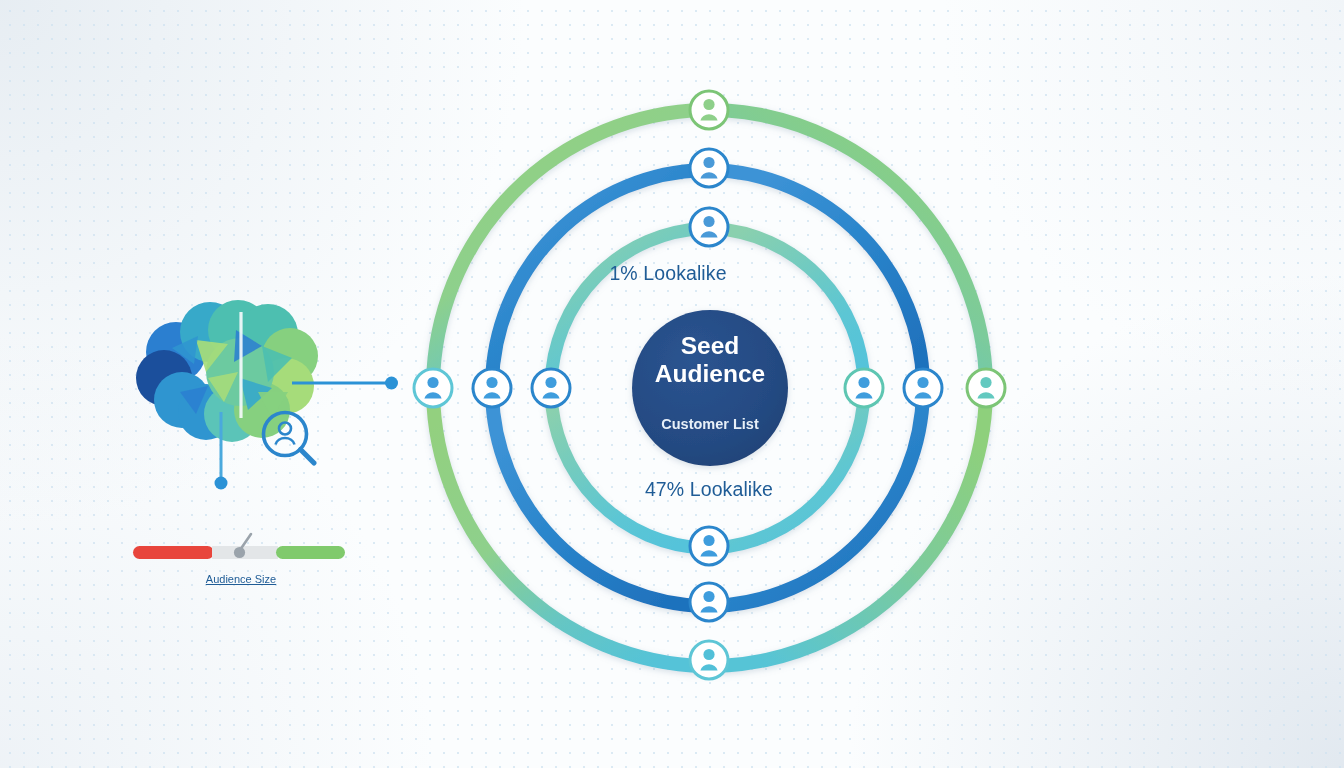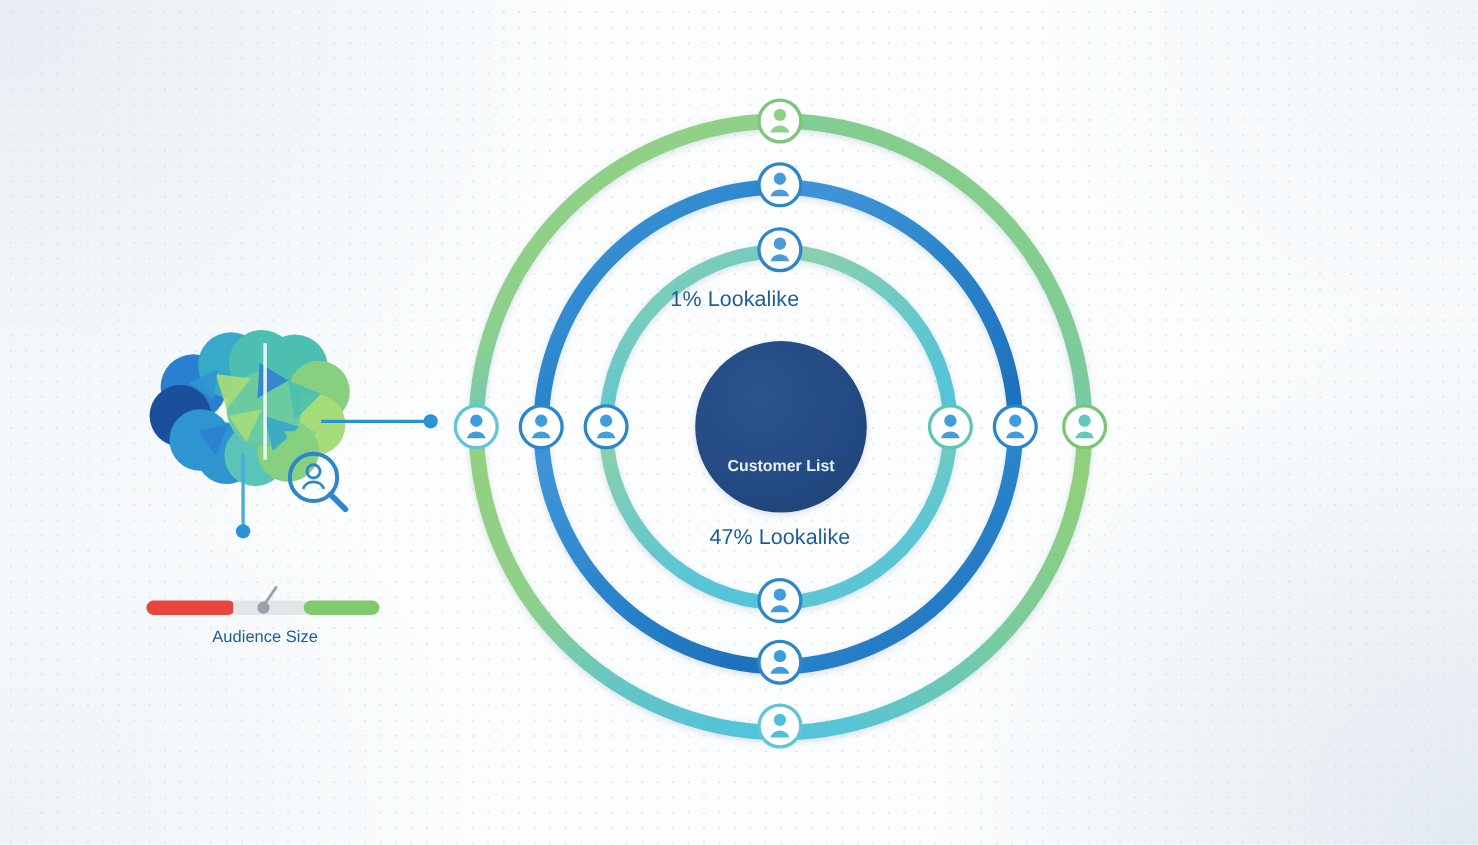--- a/index.html
+++ b/index.html
@@ -64,22 +64,23 @@
     font-size: 14.5px;
     font-weight: 700;
     white-space: nowrap;
   }
   .slider-label {
     position: absolute;
     left: 241px;
     top: 579px;
     transform: translate(-50%, -50%);
     color: #1f5c96;
-    font-size: 15px;
-    white-space: nowrap;
+    font-size: 11px;
+    white-space: nowrap;
+    text-decoration: underline;
   }
 </style>
 </head>
 <body>
 
 <div id="canvas">
 
   <div id="dots"></div>
 
   <svg id="diagram" width="1344" height="768" viewBox="0 0 1344 768">
@@ -261,20 +262,24 @@
 
     <g>
       <rect x="133" y="546" width="81" height="13" rx="6.5" fill="#e8453c"></rect>
       <rect x="212" y="546" width="66" height="13" fill="#e3e6e8"></rect>
       <rect x="276" y="546" width="69" height="13" rx="6.5" fill="#80ca6c"></rect>
       <line x1="240" y1="550" x2="251" y2="534" stroke="#9aa3ab" stroke-width="2.6" stroke-linecap="round"></line>
       <circle cx="239.5" cy="552.5" r="5.6" fill="#9aa3ab"></circle>
     </g>
   </svg>
 
+  <div class="center-title">
+    <span>Seed</span><br>
+    <span>Audience</span>
+  </div>
   <div class="center-sub">Customer List</div>
 
   <div class="ring-label" style="left:668px; top:273px;">1% Lookalike</div>
   <div class="ring-label" style="left:709px; top:489px;">47% Lookalike</div>
 
   <div class="slider-label">Audience Size</div>
 
 </div>
 
 </body></html>

